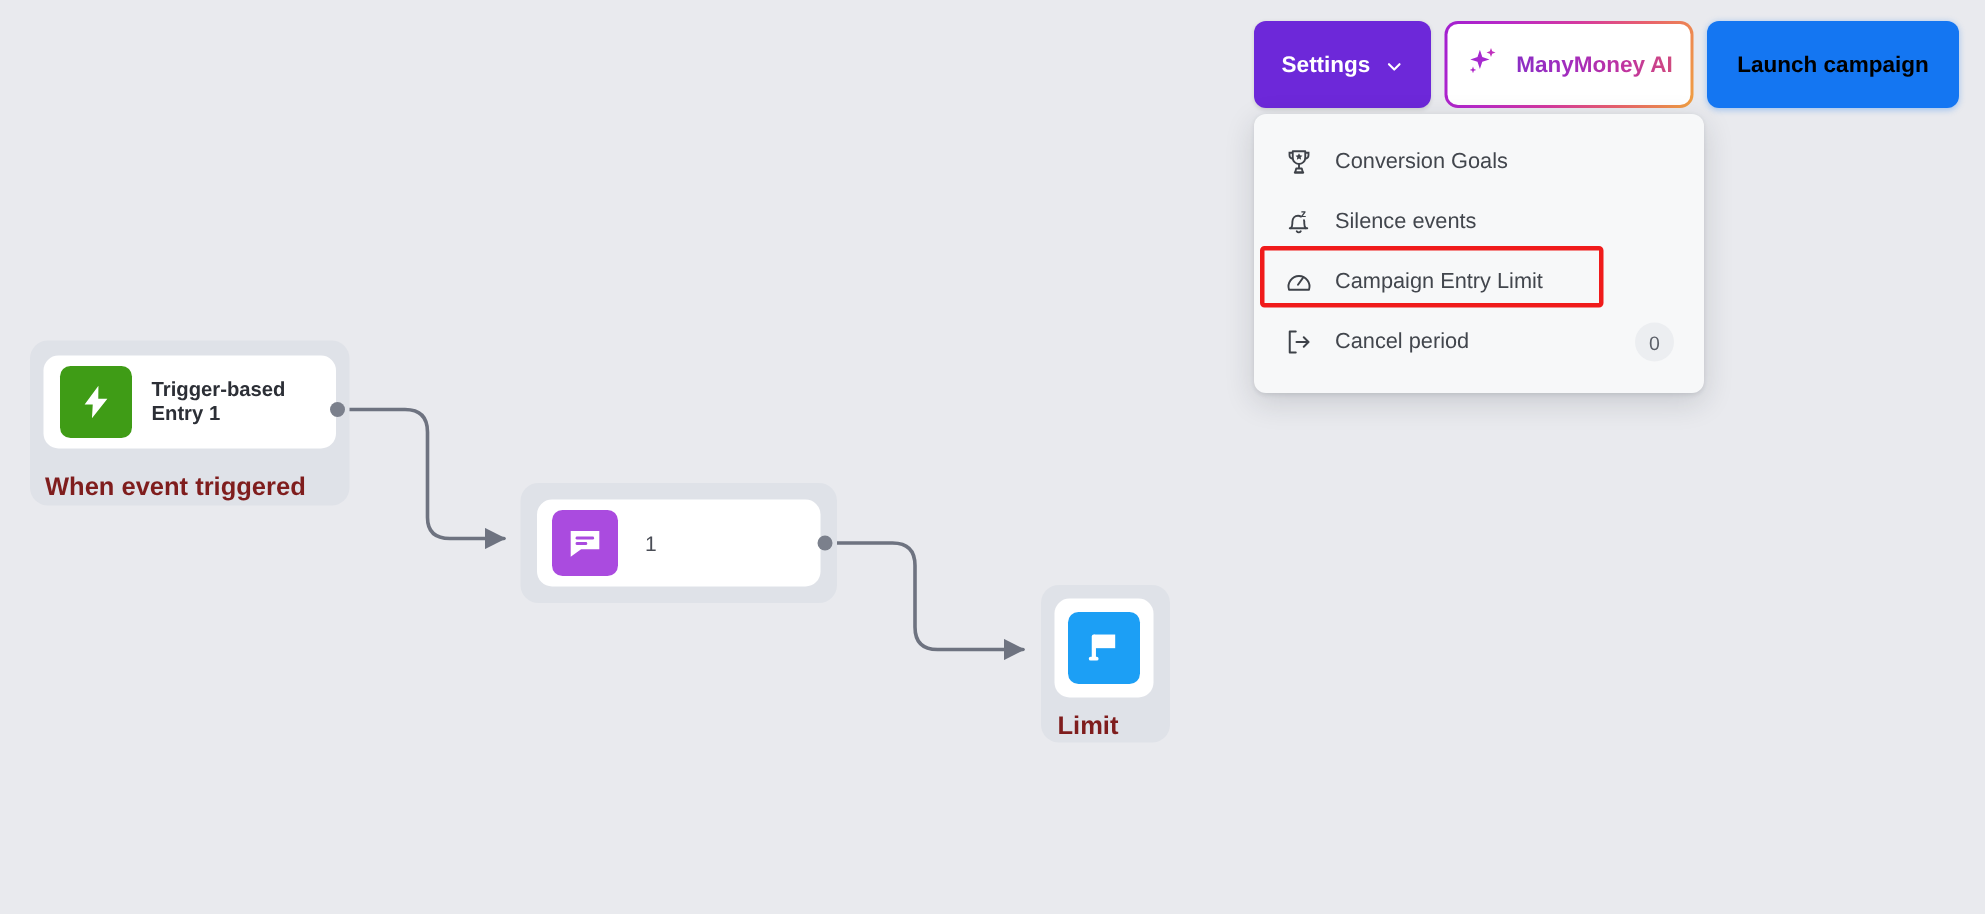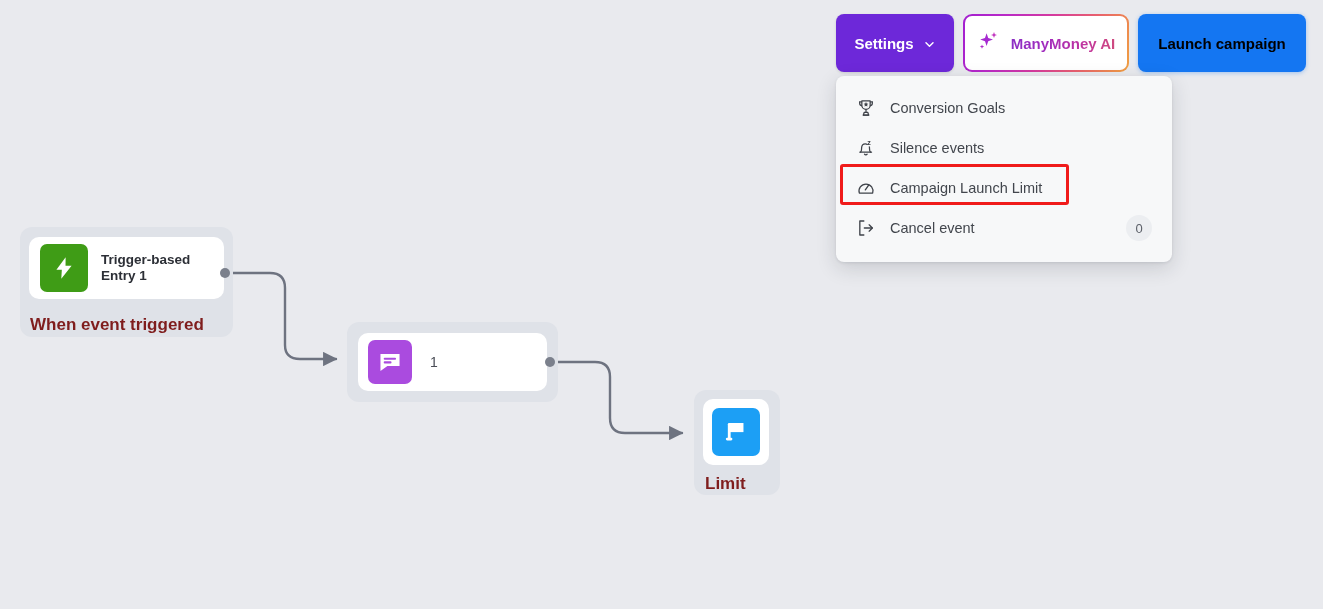--- a/index.html
+++ b/index.html
@@ -93,21 +93,21 @@
     cursor: pointer;
     font-family: "Liberation Sans", sans-serif;
     box-shadow: 0 1px 4px rgba(20,118,242,0.35);
   }
 
   
   .menu-panel {
     position: absolute;
     top: 76px;
     left: 836px;
-    width: 336px;
+    width: 300px;
     background: #f7f8f9;
     border-radius: 8px;
     box-shadow: 0 6px 20px rgba(30,35,50,0.16), 0 1px 3px rgba(30,35,50,0.10);
     padding: 12px 0 14px 0;
     box-sizing: border-box;
     z-index: 50;
   }
   .menu-item {
     height: 40px;
     display: flex;
@@ -357,29 +357,29 @@
     <span class="mi-label">Silence events</span>
   </div>
 
   <div class="menu-item">
     <span class="mi-icon">
       <svg width="20" height="20" viewBox="0 0 24 24" aria-hidden="true">
         <path d="M4.0 18.2 a8.4 8.4 0 1 1 16.0 0 z" fill="none" stroke="#3e4249" stroke-width="1.5" stroke-linejoin="round"></path>
         <path d="M15.2 8.6 L11.2 14.2" fill="none" stroke="#3e4249" stroke-width="1.6" stroke-linecap="round"></path>
       </svg>
     </span>
-    <span class="mi-label">Campaign Launch Limit</span>
+    <span class="mi-label">Campaign Entry Limit</span>
   </div>
 
   <div class="menu-item">
     <span class="mi-icon">
       <svg width="20" height="20" viewBox="0 0 24 24" aria-hidden="true">
         <path d="M9.4 3.6 H4.6 v16.8 h4.8" fill="none" stroke="#3e4249" stroke-width="1.6" stroke-linecap="round" stroke-linejoin="round"></path>
         <path d="M10.0 12 h9.4" fill="none" stroke="#3e4249" stroke-width="1.6" stroke-linecap="round"></path>
         <path d="M15.8 8.2 L19.6 12 L15.8 15.8" fill="none" stroke="#3e4249" stroke-width="1.6" stroke-linecap="round" stroke-linejoin="round"></path>
       </svg>
     </span>
-    <span class="mi-label">Cancel event</span>
+    <span class="mi-label">Cancel period</span>
     <span class="mi-badge">0</span>
   </div>
 </div>
 
 <div class="hl-box"></div>
 
 </body></html>

